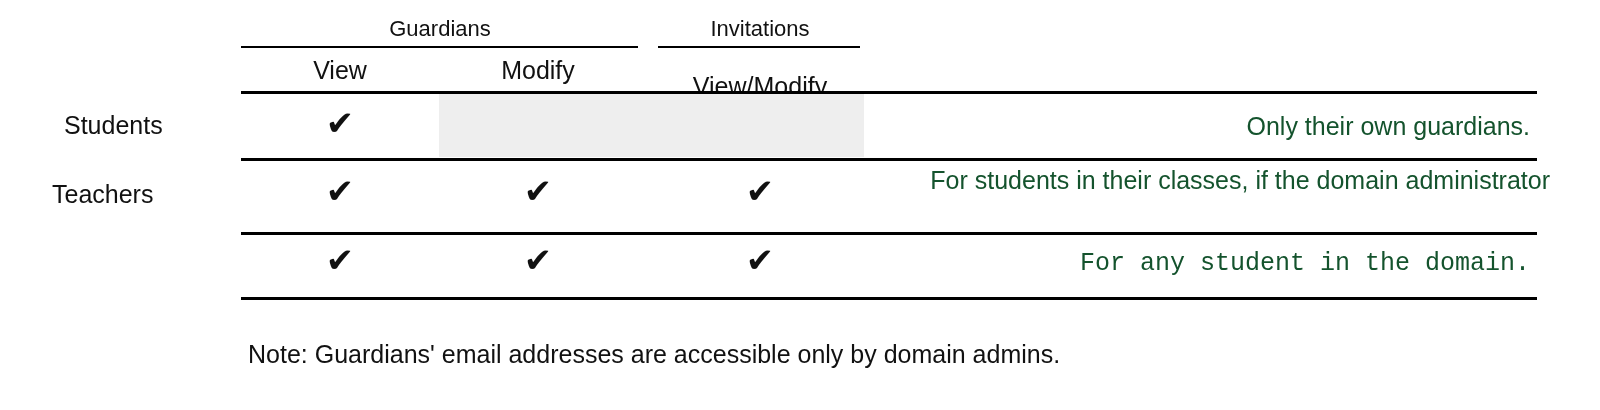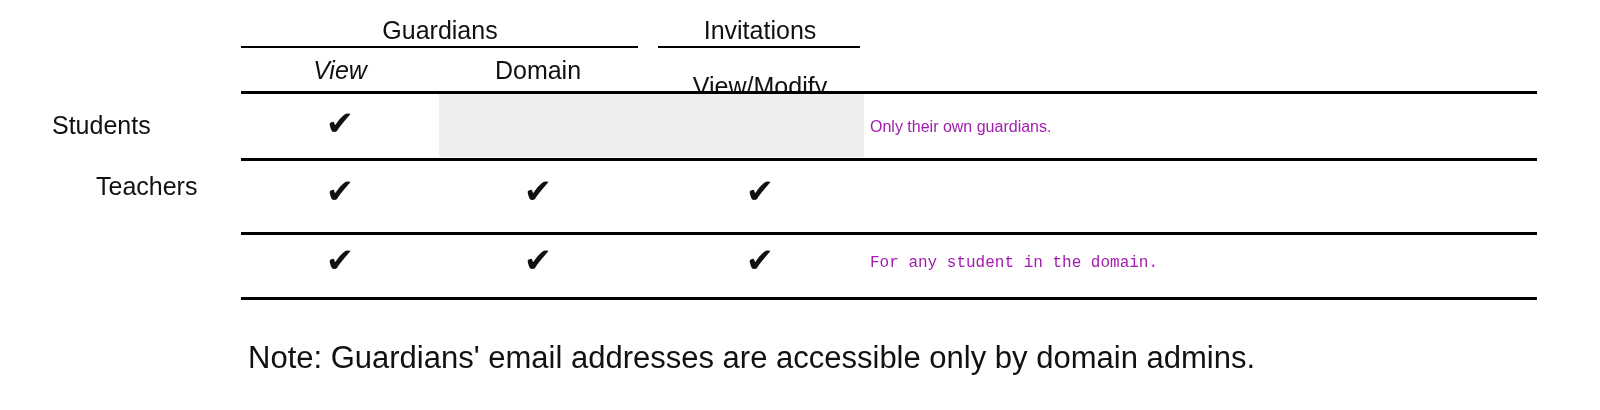--- a/index.html
+++ b/index.html
@@ -26,21 +26,21 @@
   .rule {
     position: absolute;
     background: #000000;
     height: 3px;
   }
   .rule.thin { height: 2px; }
 
   
   .group-label {
     position: absolute;
-    font-size: 25px;
+    font-size: 22px;
     line-height: 1;
     color: #111111;
     text-align: center;
     white-space: nowrap;
   }
 
   .col-label {
     position: absolute;
     font-size: 25px;
     line-height: 1;
@@ -63,72 +63,74 @@
     font-size: 34px;
     line-height: 1;
     color: #111111;
     text-align: center;
     font-family: "DejaVu Sans", sans-serif;
     font-weight: bold;
   }
 
   .desc {
     position: absolute;
-    font-size: 16px;
+    font-size: 25px;
     line-height: 31px;
-    color: #a21caf;
+    color: #14532d;
+    text-align: right;
   }
 
   .shaded {
     position: absolute;
     background: #eeeeee;
   }
 
   .note {
     position: absolute;
-    font-size: 31px;
+    font-size: 25px;
     line-height: 1;
     color: #111111;
     white-space: nowrap;
   }
 </style>
 </head>
 <body>
 
 <div class="page">
 
   <div class="group-label" style="left:340px; top:18px; width:200px;">Guardians</div>
 
   <div class="group-label" style="left:660px; top:18px; width:200px;text-align:center;">Invitations</div>
 
   <div class="rule thin" style="left:241px; top:46px; width:397px;"></div>
   <div class="rule thin" style="left:658px; top:46px; width:202px;"></div>
 
-  <div class="col-label" style="left:240px; top:58px; width:200px;font-style:italic;">View</div>
-  <div class="col-label" style="left:438px; top:58px; width:200px;">Domain</div>
+  <div class="col-label" style="left:240px; top:58px; width:200px;">View</div>
+  <div class="col-label" style="left:438px; top:58px; width:200px;">Modify</div>
   <div class="col-label" style="left:660px; top:74px; width:200px;">View/Modify</div>
 
   <div class="rule" style="left:241px; top:91px; width:1296px;"></div>
 
   <div class="shaded" style="left:439px; top:94px; width:425px; height:63px;"></div>
 
-  <div class="row-label" style="left:52px; top:113px;">Students</div>
+  <div class="row-label" style="left:64px; top:113px;">Students</div>
 
   <div class="check" style="left:300px; top:106px; width:80px;">✔</div>
 
   <div class="desc" style="left:870px; top:111px; width:660px;">Only their own guardians.</div>
 
   <div class="rule" style="left:241px; top:158px; width:1296px;"></div>
 
-  <div class="row-label" style="left:52px; top:174px;margin-left:44px;">Teachers</div>
+  <div class="row-label" style="left:52px; top:182px;">Teachers</div>
 
   <div class="check" style="left:300px; top:174px; width:80px;">✔</div>
   <div class="check" style="left:498px; top:174px; width:80px;">✔</div>
   <div class="check" style="left:720px; top:174px; width:80px;">✔</div>
 
+  <div class="desc" style="left:870px; top:165px; width:680px;">For students in their classes, if the domain administrator</div>
 
   <div class="rule" style="left:241px; top:232px; width:1296px;"></div>
 
 
   <div class="check" style="left:300px; top:243px; width:80px;">✔</div>
   <div class="check" style="left:498px; top:243px; width:80px;">✔</div>
   <div class="check" style="left:720px; top:243px; width:80px;">✔</div>
 
   <div class="desc" style="left:870px; top:248px; width:660px;font-family:Liberation Mono, monospace;">For any student in the domain.</div>
 

